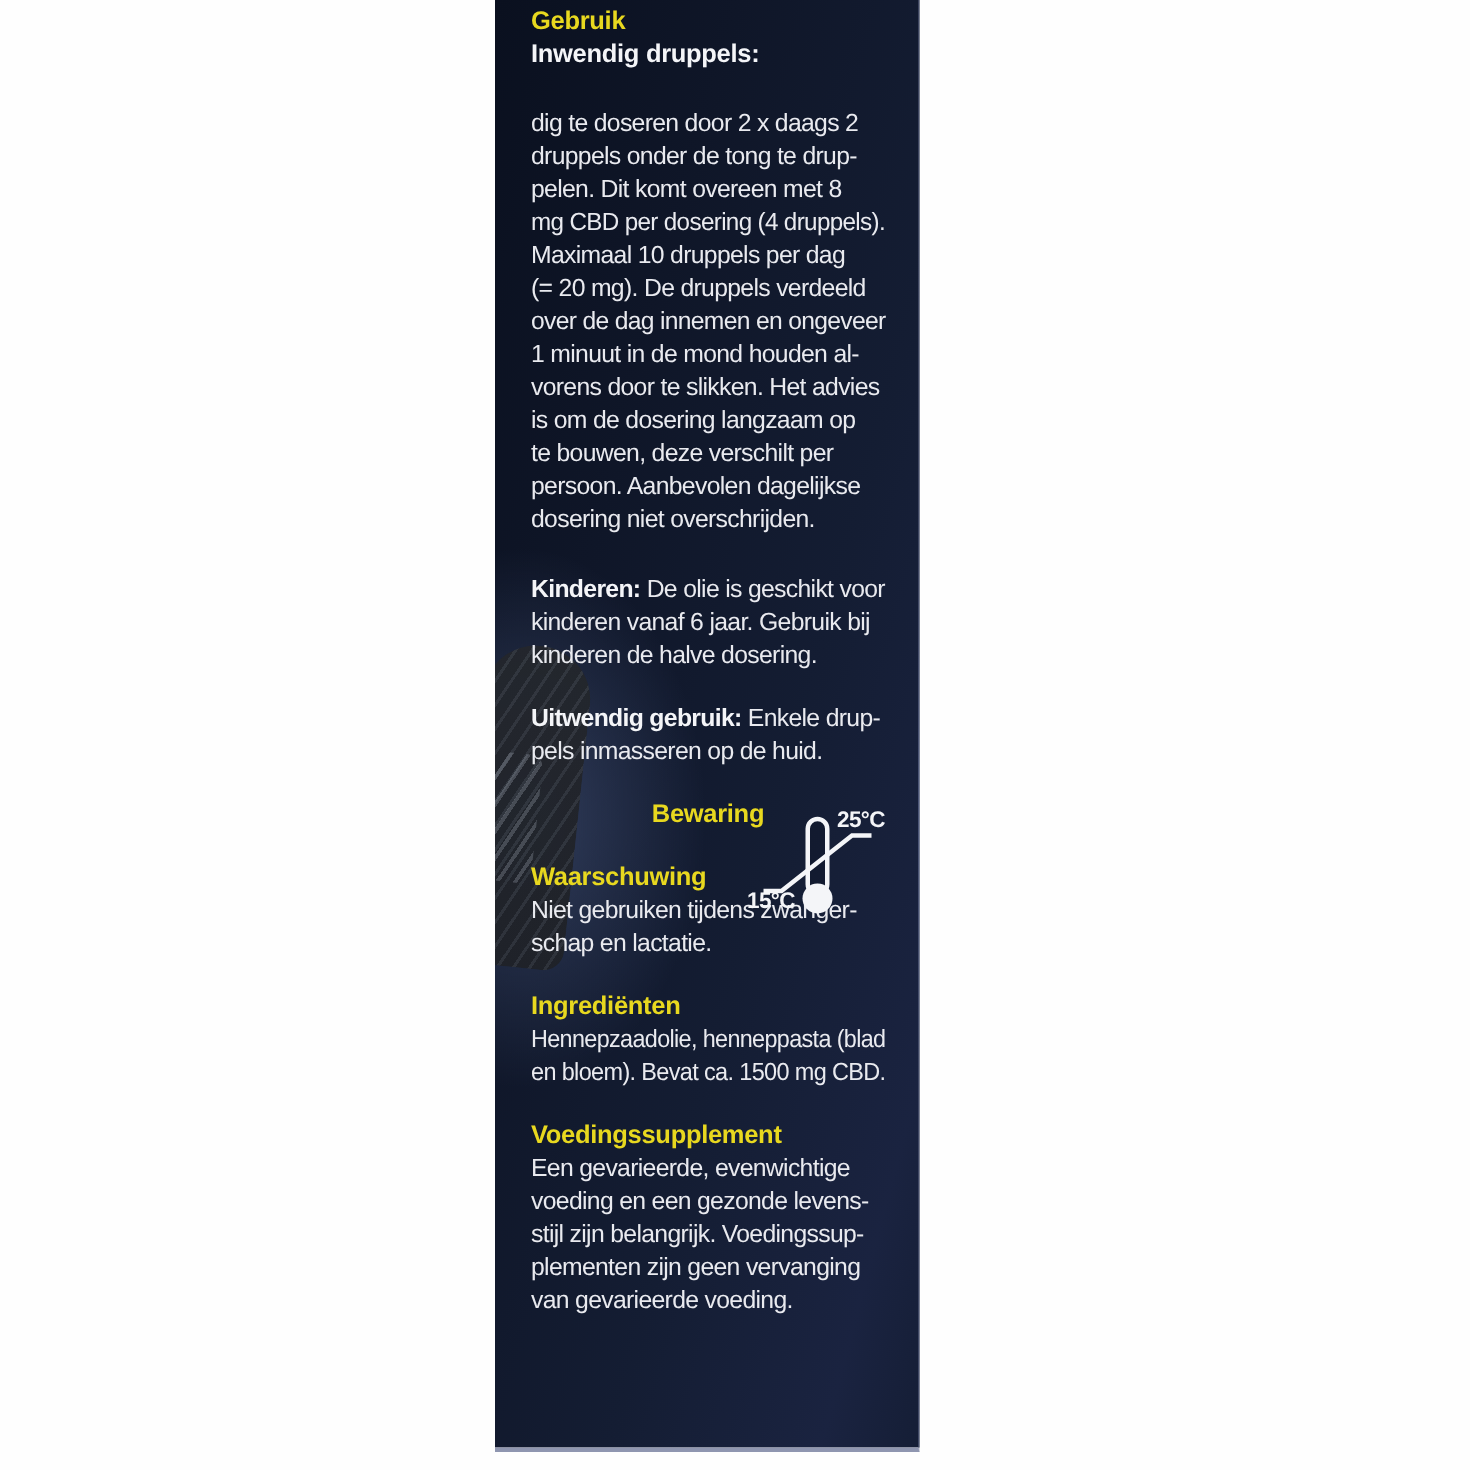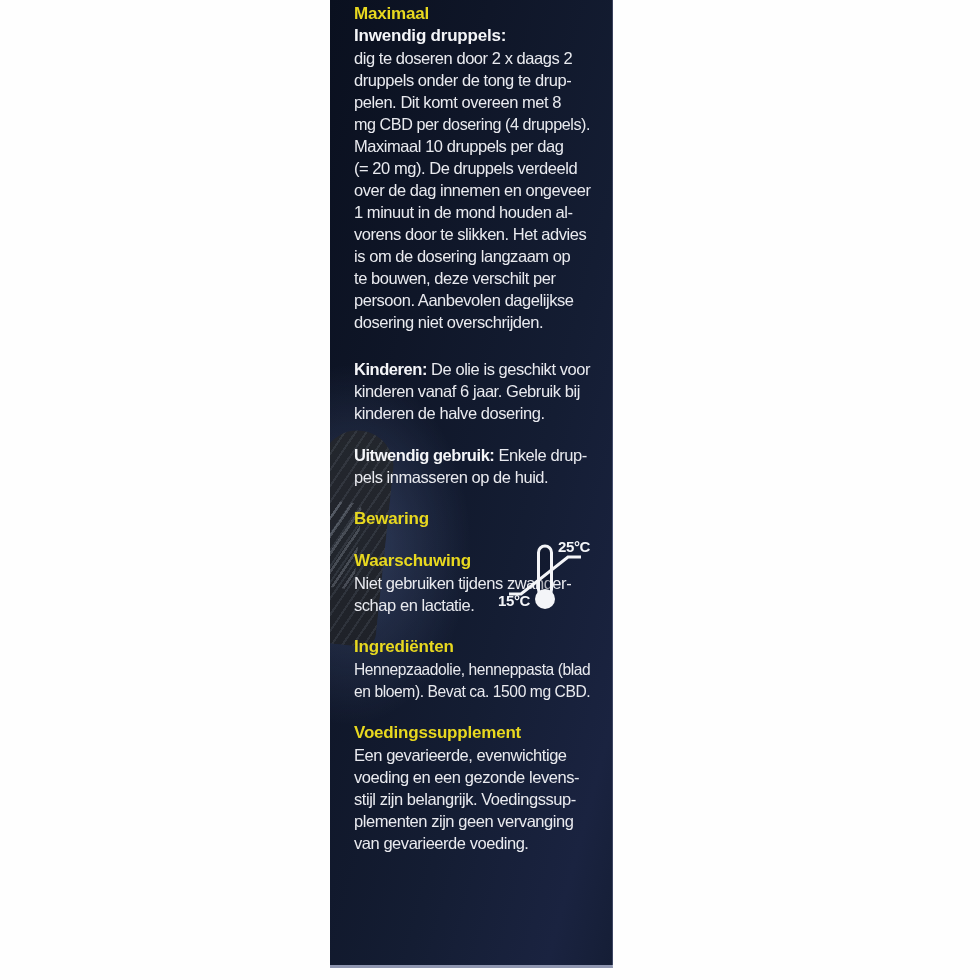--- a/index.html
+++ b/index.html
@@ -35,21 +35,21 @@
     font-size:17px;font-weight:bold;line-height:22px;color:#e8d81f;
     letter-spacing:-0.2px;
   }
   .sub{
     font-size:17px;font-weight:bold;line-height:22px;color:#f4f5f8;
     letter-spacing:-0.2px;
   }
   .para{font-size:16.5px;line-height:22px;color:#e9eaef;letter-spacing:-0.45px;}
   .para b{color:#f4f5f8;}
   .tline{white-space:nowrap;transform-origin:left center;}
-  .mt25{margin-top:25px;} .mt22{margin-top:20px;} .mt20{margin-top:20px;} .mt3{margin-top:3px;}
+  .mt25{margin-top:25px;} .mt22{margin-top:20px;} .mt20{margin-top:20px;text-align:center;} .mt3{margin-top:3px;}
   
   .thermo{position:absolute;left:168px;top:536px;width:112px;height:82px;z-index:3;}
   .thermo svg{position:absolute;left:0;top:0;}
   .t-label{
     position:absolute;color:#f4f5f8;font-size:15px;font-weight:bold;
     letter-spacing:-0.4px;line-height:18px;
   }
   .t-max{left:60px;top:2px;}
   .t-min{left:0px;top:56px;}
 </style>
@@ -57,26 +57,26 @@
 <body>
 
 <div class="stage">
   <div class="panel">
 
     <div class="cap"></div>
     <div class="cap-shine"></div>
 
     <div class="content">
 
-      <div class="h mt3">Maximaal</div>
+      <div class="h mt3">Gebruik</div>
 
       <div class="sub">Inwendig druppels:</div>
 
       <div class="para">
-          <div class="tline" style="word-spacing: 0px;">dig te doseren door 2 x daags 2</div>
+          <div class="tline" style="word-spacing: 0px; margin-top: 24px;">dig te doseren door 2 x daags 2</div>
           <div class="tline" style="word-spacing: 0px;">druppels onder de tong te drup-</div>
           <div class="tline" style="word-spacing: 0px;">pelen. Dit komt overeen met 8</div>
           <div class="tline" style="transform: scaleX(0.9793);">mg CBD per dosering (4 druppels).</div>
           <div class="tline" style="word-spacing: 0px;">Maximaal 10 druppels per dag</div>
           <div class="tline" style="word-spacing: 0px;">(= 20 mg). De druppels verdeeld</div>
           <div class="tline" style="transform: scaleX(0.9958);">over de dag innemen en ongeveer</div>
           <div class="tline" style="word-spacing: 0px;">1 minuut in de mond houden al-</div>
           <div class="tline" style="word-spacing: 0px;">vorens door te slikken. Het advies</div>
           <div class="tline" style="word-spacing: 0px;">is om de dosering langzaam op</div>
           <div class="tline" style="word-spacing: 0px;">te bouwen, deze verschilt per</div>

